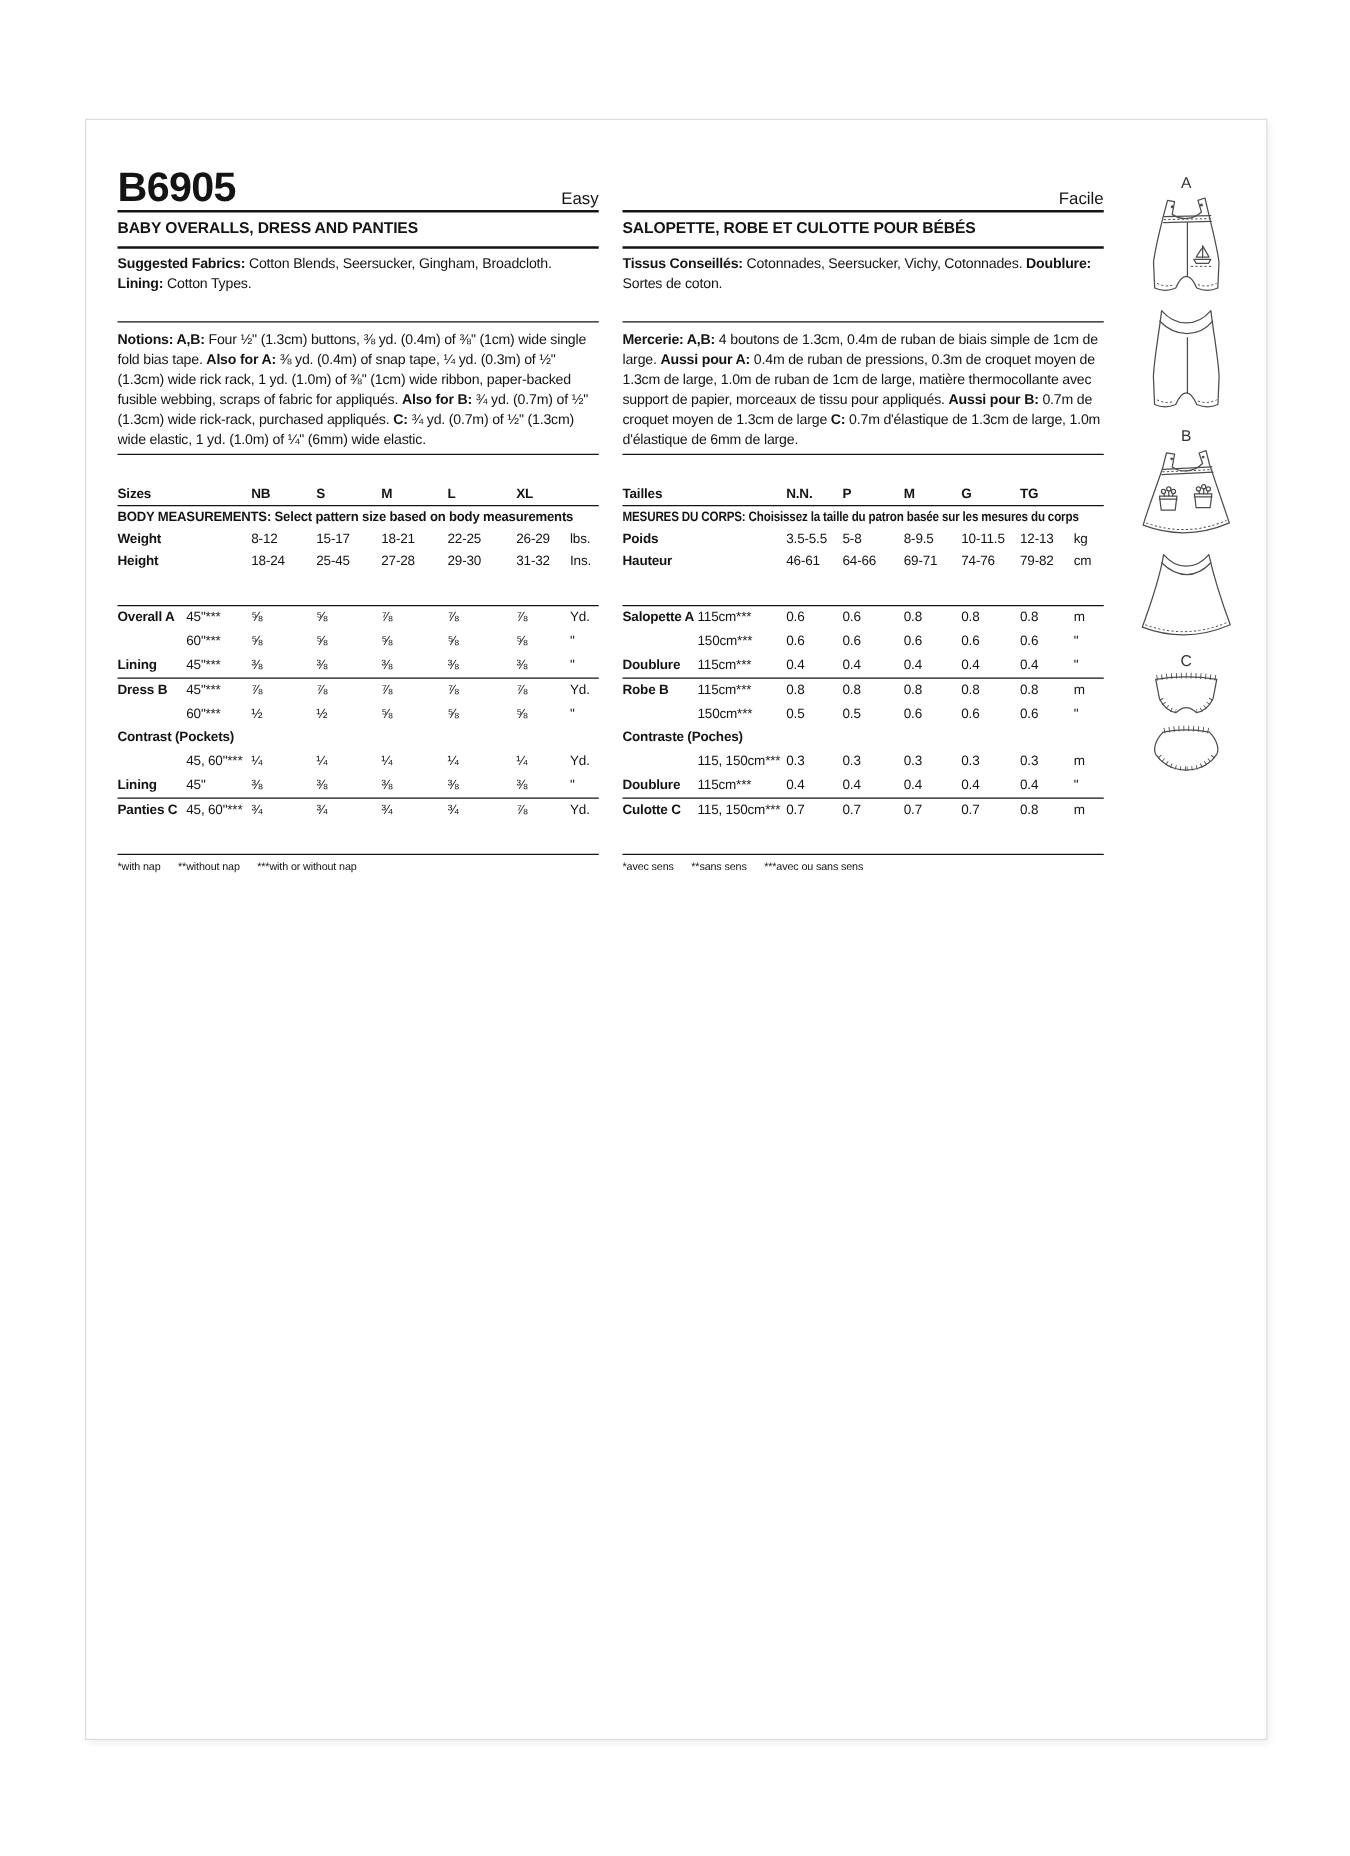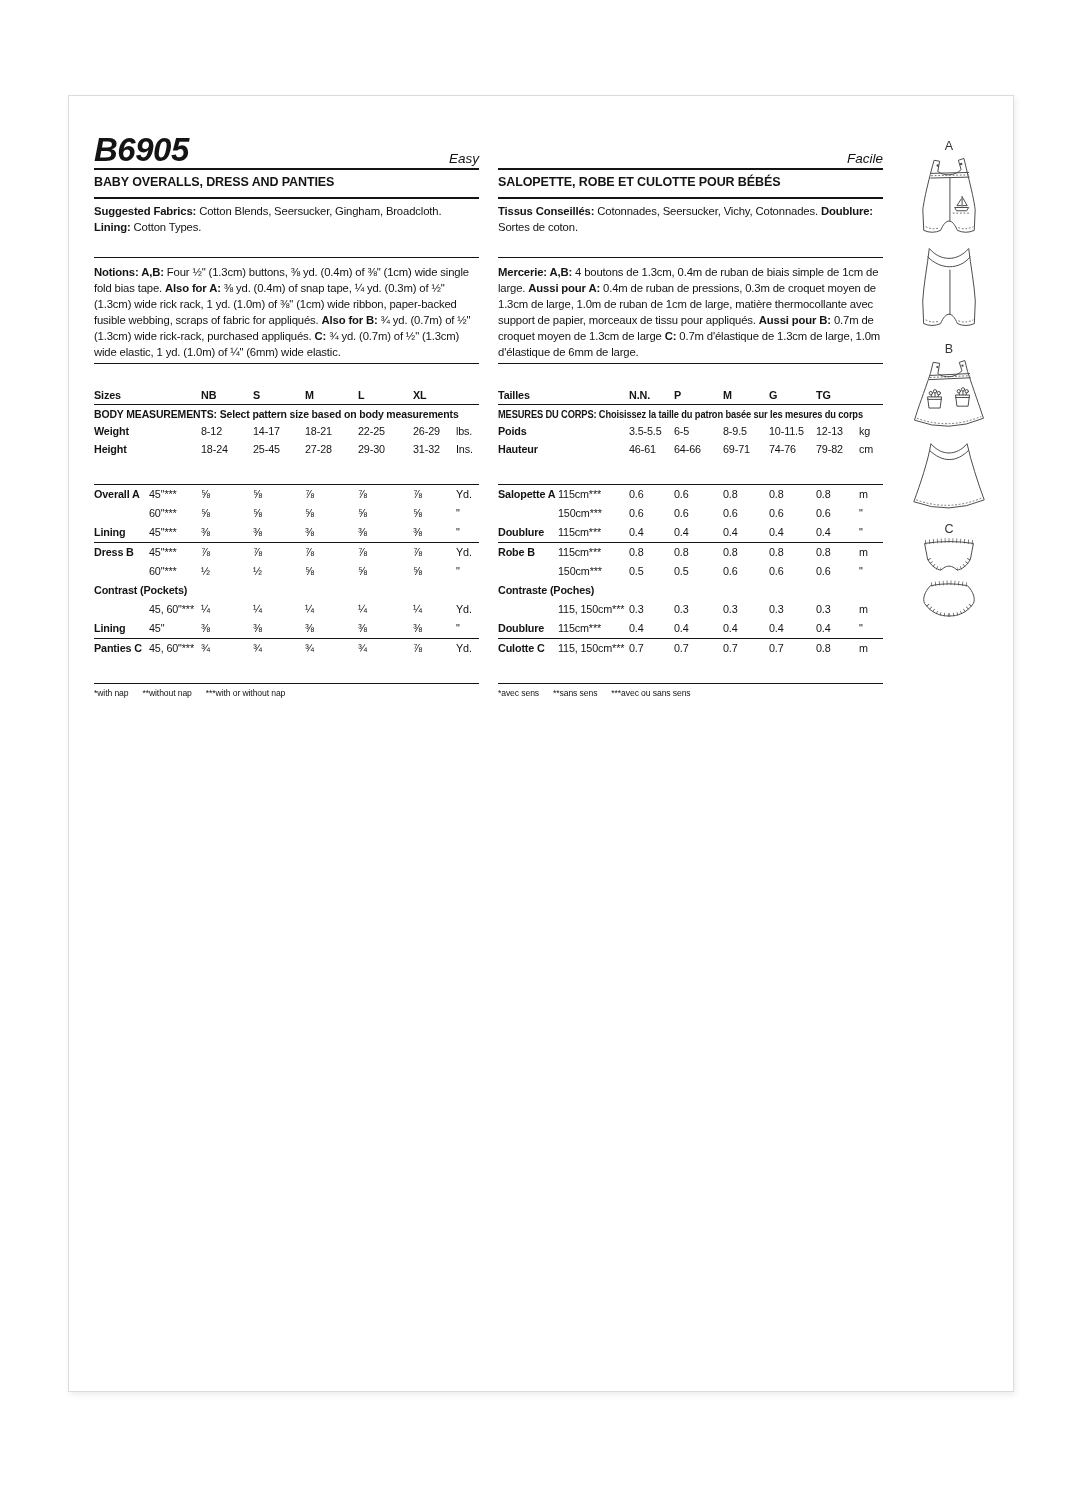--- a/index.html
+++ b/index.html
@@ -4,21 +4,21 @@
 <style>
   html,body{margin:0;padding:0;background:#ffffff;}
   body{width:1080px;height:1485px;position:relative;font-family:"Liberation Sans",sans-serif;color:#141414;}
   .sheet{position:absolute;left:68px;top:95px;width:944px;height:1295px;background:#fff;
          border:1px solid #dcdcdc;box-shadow:2px 3px 6px rgba(0,0,0,.07);}
   .col{position:absolute;top:0;width:385px;}
   .col-l{left:25px;}
   .col-r{left:429px;}
   
   .code-row{margin-top:30px;height:40px;display:flex;justify-content:space-between;align-items:flex-end;
-            border-bottom:2.5px solid #141414;padding-bottom:2px;font-style:italic;}
+            border-bottom:2.5px solid #141414;padding-bottom:2px;}
   .code{font-size:33px;font-weight:700;letter-spacing:-.5px;line-height:1;}
   .difficulty{font-size:13.5px;line-height:1;padding-bottom:1px;}
   .section-title{margin-top:5px;font-size:12.5px;font-weight:700;letter-spacing:-.1px;
                  padding-bottom:8px;border-bottom:2px solid #141414;}
   .para{margin-top:3px;font-size:11.3px;line-height:16px;letter-spacing:-.15px;overflow:hidden;}
   .para .b{font-weight:700;}
   .fabrics{height:54px;margin-top:4px;}
   .notions{height:96px;margin-top:6px;}
   .hr{border-top:1.5px solid #141414;height:0;}
   
@@ -76,21 +76,21 @@
           <div class="tcell c4">L</div>
           <div class="tcell c5">XL</div>
           <div class="tcell c6"></div>
         </div>
         <div class="trow">
           <div class="tcell tspan">BODY MEASUREMENTS: Select pattern size based on body measurements</div>
         </div>
         <div class="trow">
           <div class="tcell c0">Weight</div>
           <div class="tcell c1">8-12</div>
-          <div class="tcell c2">14-17</div>
+          <div class="tcell c2">15-17</div>
           <div class="tcell c3">18-21</div>
           <div class="tcell c4">22-25</div>
           <div class="tcell c5">26-29</div>
           <div class="tcell c6">lbs.</div>
         </div>
         <div class="trow">
           <div class="tcell c0">Height</div>
           <div class="tcell c1">18-24</div>
           <div class="tcell c2">25-45</div>
           <div class="tcell c3">27-28</div>
@@ -208,21 +208,21 @@
           <div class="tcell c4">G</div>
           <div class="tcell c5">TG</div>
           <div class="tcell c6"></div>
         </div>
         <div class="trow">
           <div class="tcell tspan">MESURES DU CORPS: Choisissez la taille du patron basée sur les mesures du corps</div>
         </div>
         <div class="trow">
           <div class="tcell c0">Poids</div>
           <div class="tcell c1">3.5-5.5</div>
-          <div class="tcell c2">6-5</div>
+          <div class="tcell c2">5-8</div>
           <div class="tcell c3">8-9.5</div>
           <div class="tcell c4">10-11.5</div>
           <div class="tcell c5">12-13</div>
           <div class="tcell c6">kg</div>
         </div>
         <div class="trow">
           <div class="tcell c0">Hauteur</div>
           <div class="tcell c1">46-61</div>
           <div class="tcell c2">64-66</div>
           <div class="tcell c3">69-71</div>

